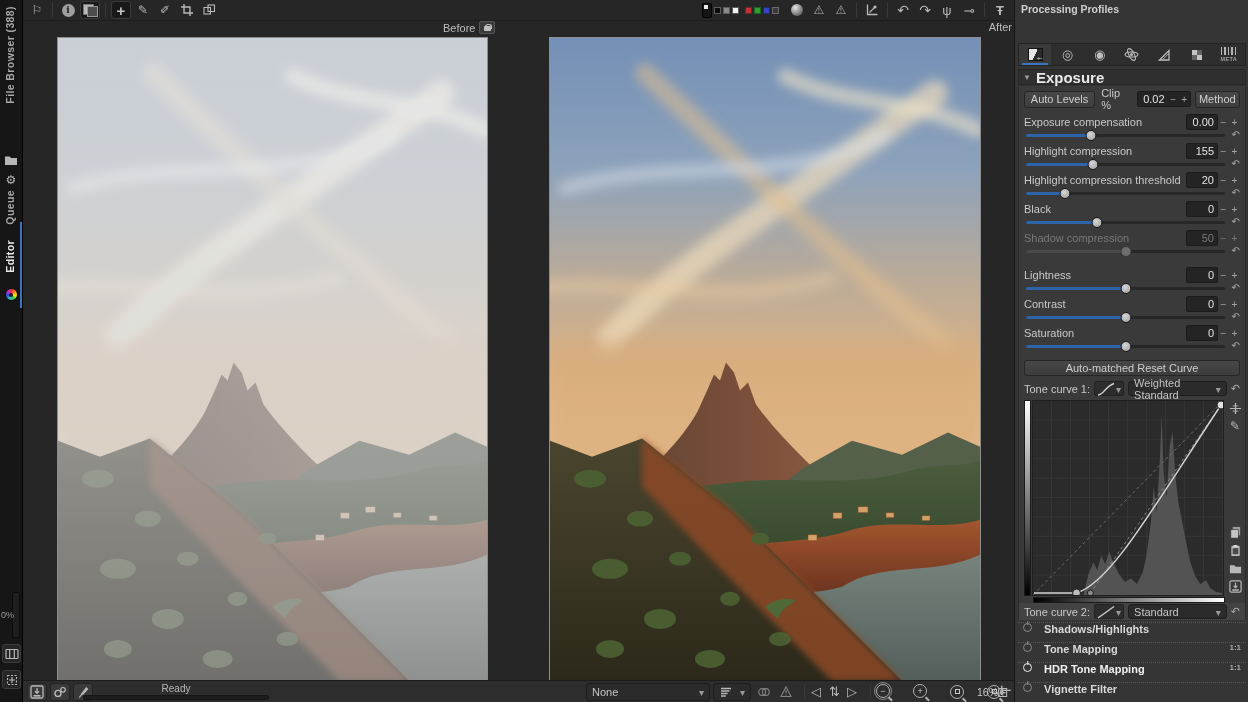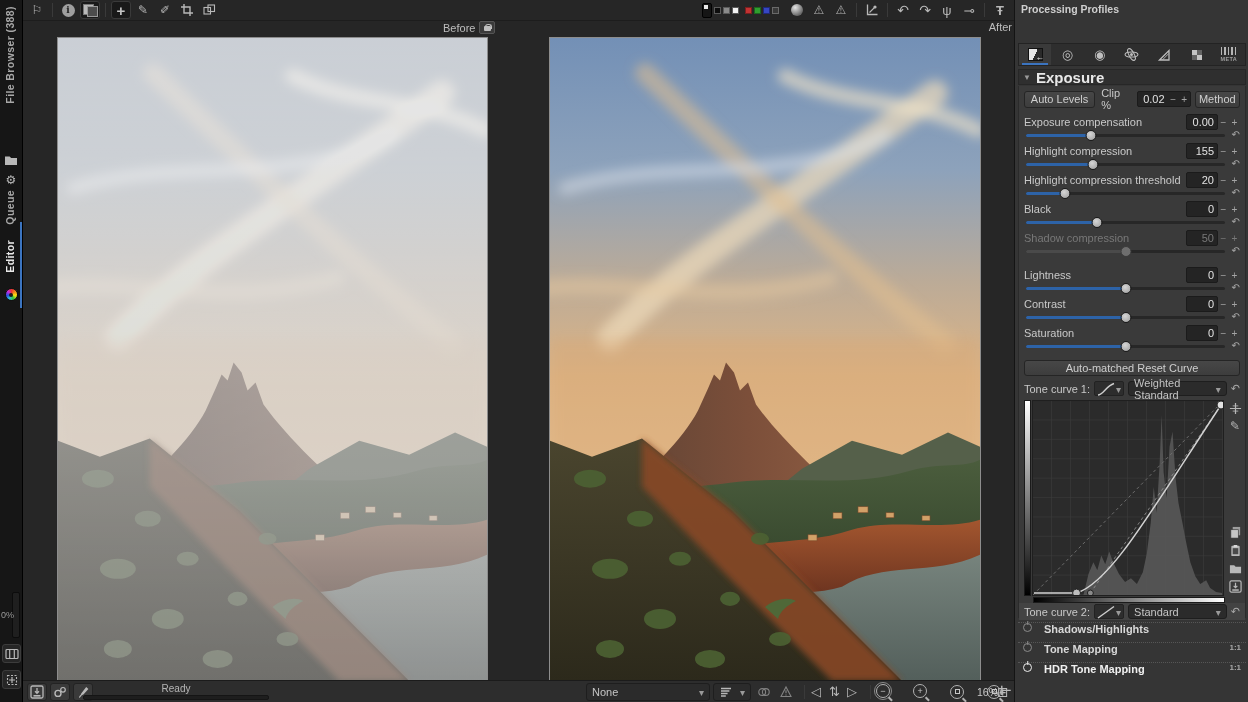--- a/index.html
+++ b/index.html
@@ -779,13 +779,18 @@
   <div class="crow" style="top:642px">
     <span class="pw"></span>
     <span>Tone Mapping</span>
     <span class="badge">1:1</span>
   </div>
   <div class="crow on" style="top:662px">
     <span class="pw"></span>
     <span style="color:#f0f0f0">HDR Tone Mapping</span>
     <span class="badge">1:1</span>
   </div>
+  <div class="crow" style="top:682px">
+    <span class="pw"></span>
+    <span>Vignette Filter</span>
+    <span class="badge"></span>
+  </div>
 </div>
 
 </body></html>

